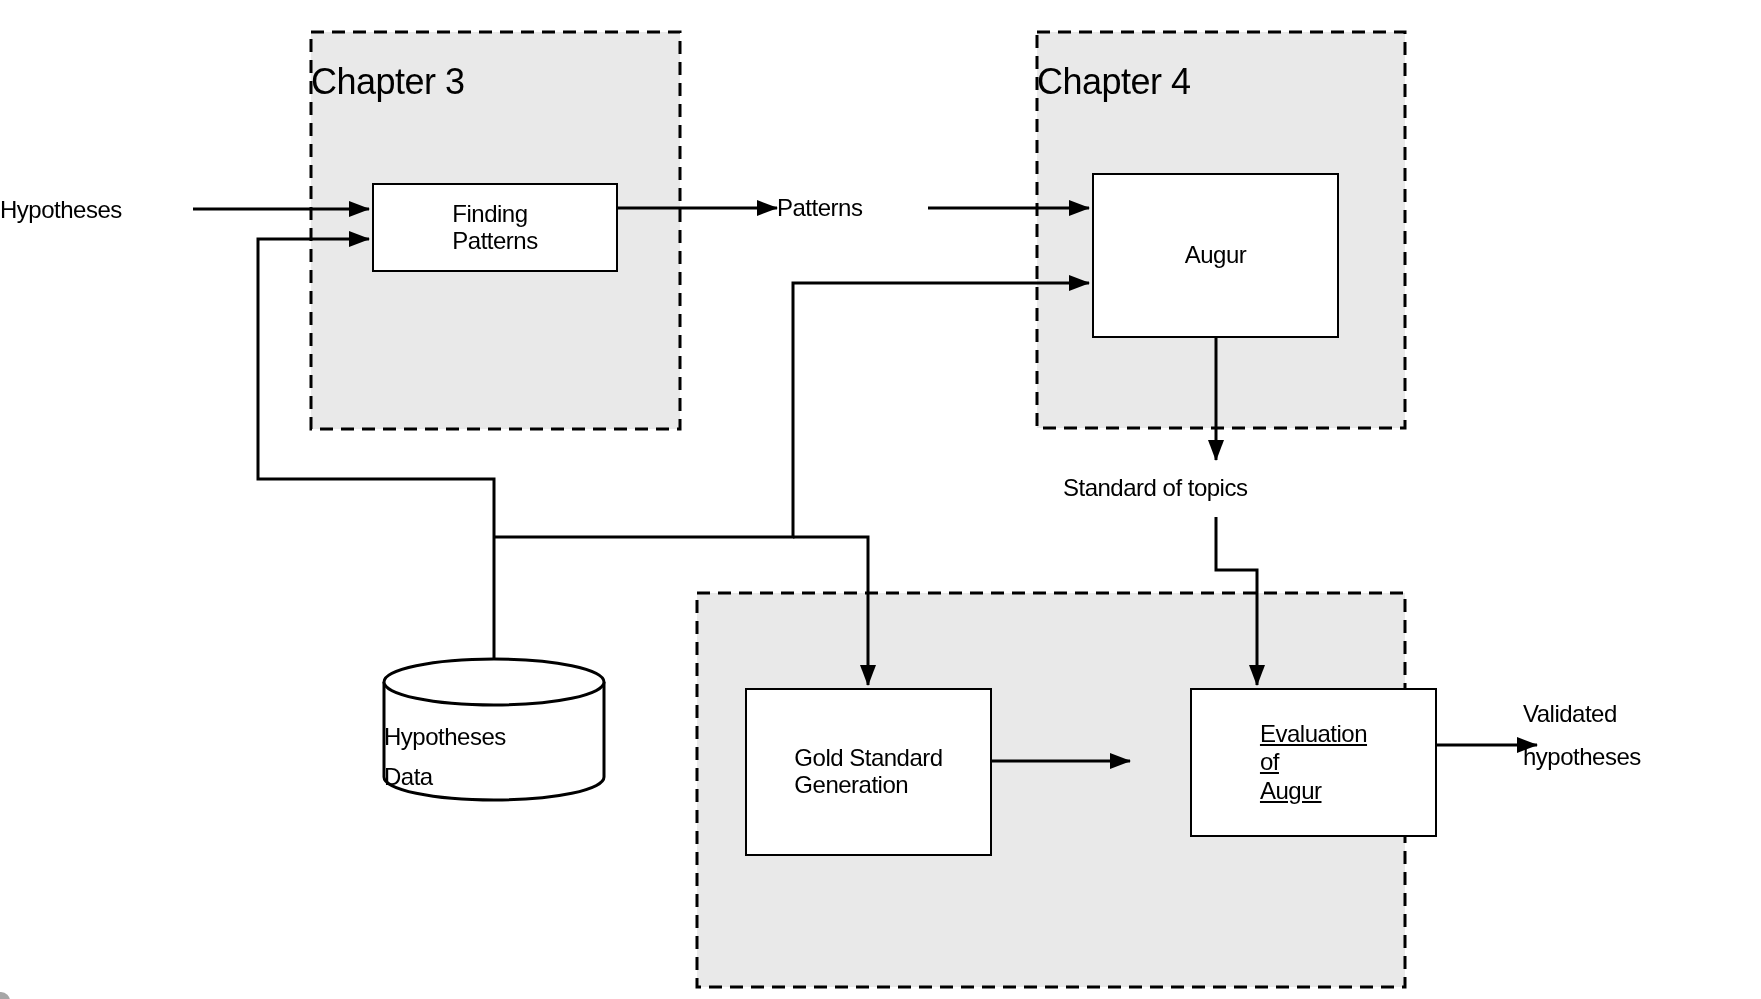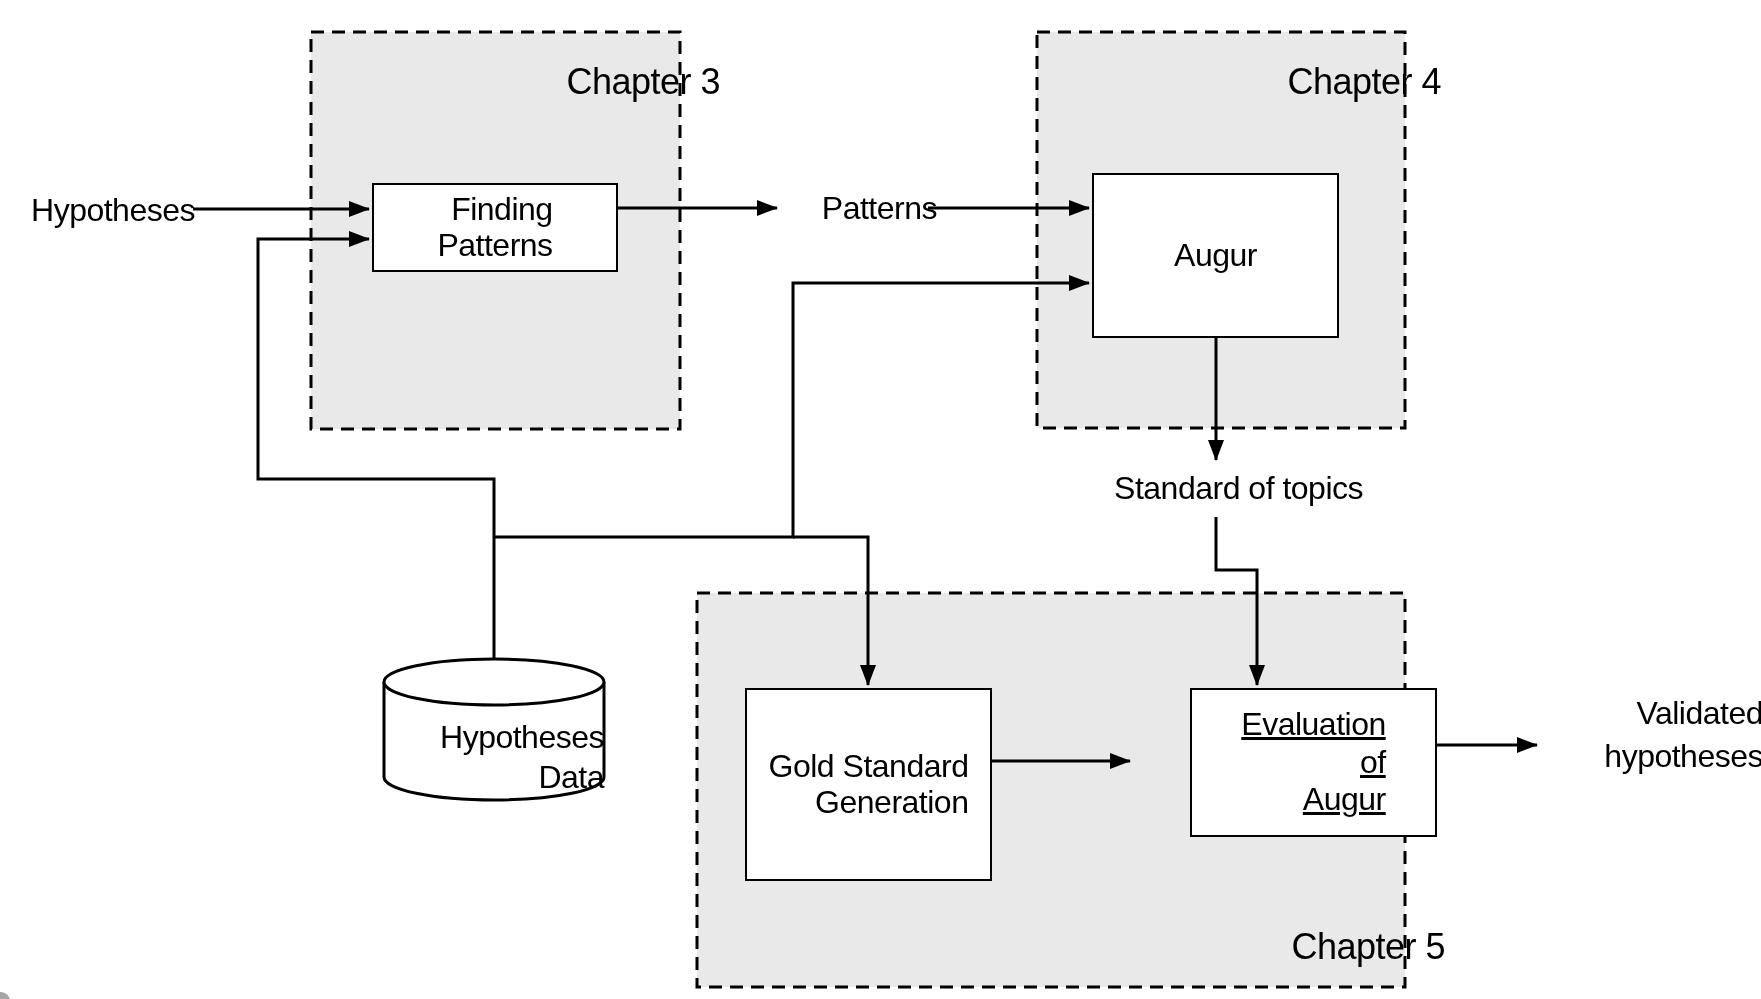--- a/index.html
+++ b/index.html
@@ -17,43 +17,43 @@
     color: #000000;
   }
   .layer {
     position: absolute;
     left: 0;
     top: 0;
   }
   .label, .box {
     position: absolute;
     white-space: pre-line;
-    text-align: right;
-    font-size: 32px;
+    text-align: left;
+    font-size: 24px;
     line-height: 1.12;
     letter-spacing: -0.5px;
     color: #000000;
   }
   .box {
     box-sizing: border-box;
     background: #ffffff;
     border: 2.5px solid #000000;
     display: flex;
     align-items: center;
     justify-content: center;
   }
   
-  .chapter-title { position: absolute; text-align: right; font-size: 36px; line-height: 40px; letter-spacing: -0.5px; padding-left: 40px; }
+  .chapter-title { position: absolute; text-align: left; font-size: 36px; line-height: 40px; letter-spacing: -0.5px; }
   #ch3-title { left: 311px; top: 62px;  width: 369px; }
   #ch4-title { left: 1037px; top: 62px; width: 364px; }
   #ch5-title { left: 697px; top: 927px; width: 708px; }
 
   #finding-patterns-node { left: 372px;  top: 183px; width: 246px; height: 89px; }
   #augur-node            { left: 1092px; top: 173px; width: 247px; height: 165px; }
-  #gold-standard-node    { left: 745px;  top: 688px; width: 247px; height: 193px; }
+  #gold-standard-node    { left: 745px;  top: 688px; width: 247px; height: 168px; }
   #evaluation-node       { left: 1190px; top: 688px; width: 247px; height: 149px; line-height: 1.18; text-decoration: underline; }
 
   #hypotheses-label { left: 0px;    top: 190px; width: 195px; line-height: 40px; }
   #patterns-label   { left: 777px;  top: 188px; width: 160px; line-height: 40px; }
   #clusters-label   { left: 1063px; top: 468px; width: 300px; line-height: 40px; }
   #validated-label  { left: 1523px; top: 692px; width: 240px; line-height: 43px; }
   #scholarly-label  { left: 384px;  top: 717px; width: 220px; line-height: 40px; }
 </style>
 </head>
 <body>
@@ -83,21 +83,20 @@
     <path d="M 1380 745 L 1537 745" fill="none" stroke="#000000" stroke-width="3" marker-end="url(#ah)"></path>
 
     <path d="M 384 682 L 384 777 A 110 23 0 0 0 604 777 L 604 682" fill="#ffffff" stroke="#000000" stroke-width="3"></path>
     <ellipse cx="494" cy="682" rx="110" ry="23" fill="#ffffff" stroke="#000000" stroke-width="3"></ellipse>
 
     <circle cx="1" cy="1001" r="9" fill="#a6a6a6"></circle>
   </svg>
 
   <div class="chapter-title" id="ch3-title">Chapter 3</div>
   <div class="chapter-title" id="ch4-title">Chapter 4</div>
-  <div class="chapter-title" id="ch5-title">Chapter 5</div>
 
   <div class="box" id="finding-patterns-node">Finding
 Patterns</div>
   <div class="box" id="augur-node">Augur</div>
   <div class="box" id="gold-standard-node">Gold Standard
 Generation</div>
   <div class="box" id="evaluation-node">Evaluation
 of
 Augur</div>
 

